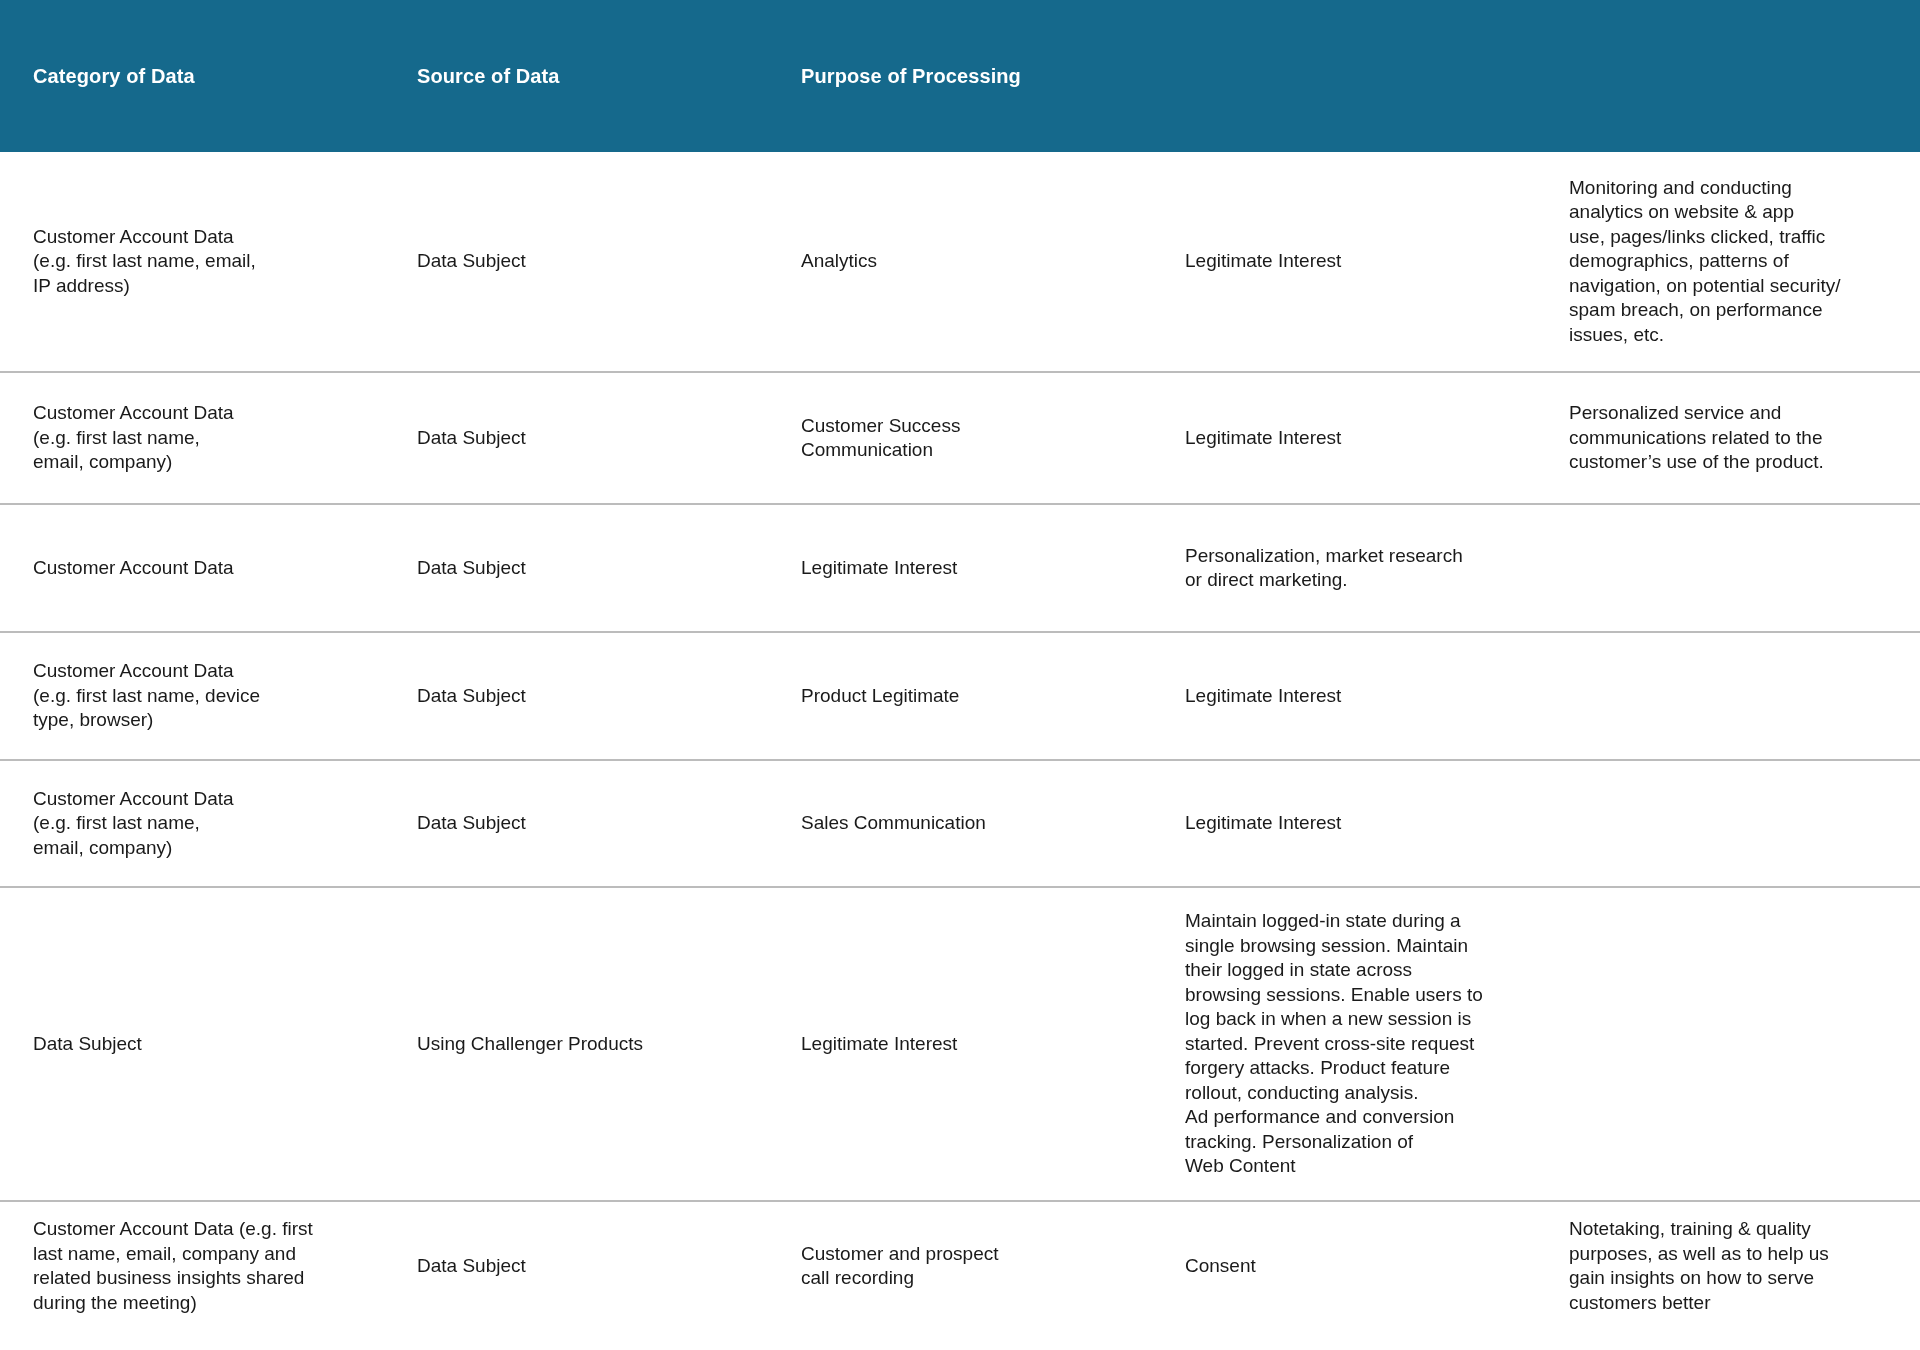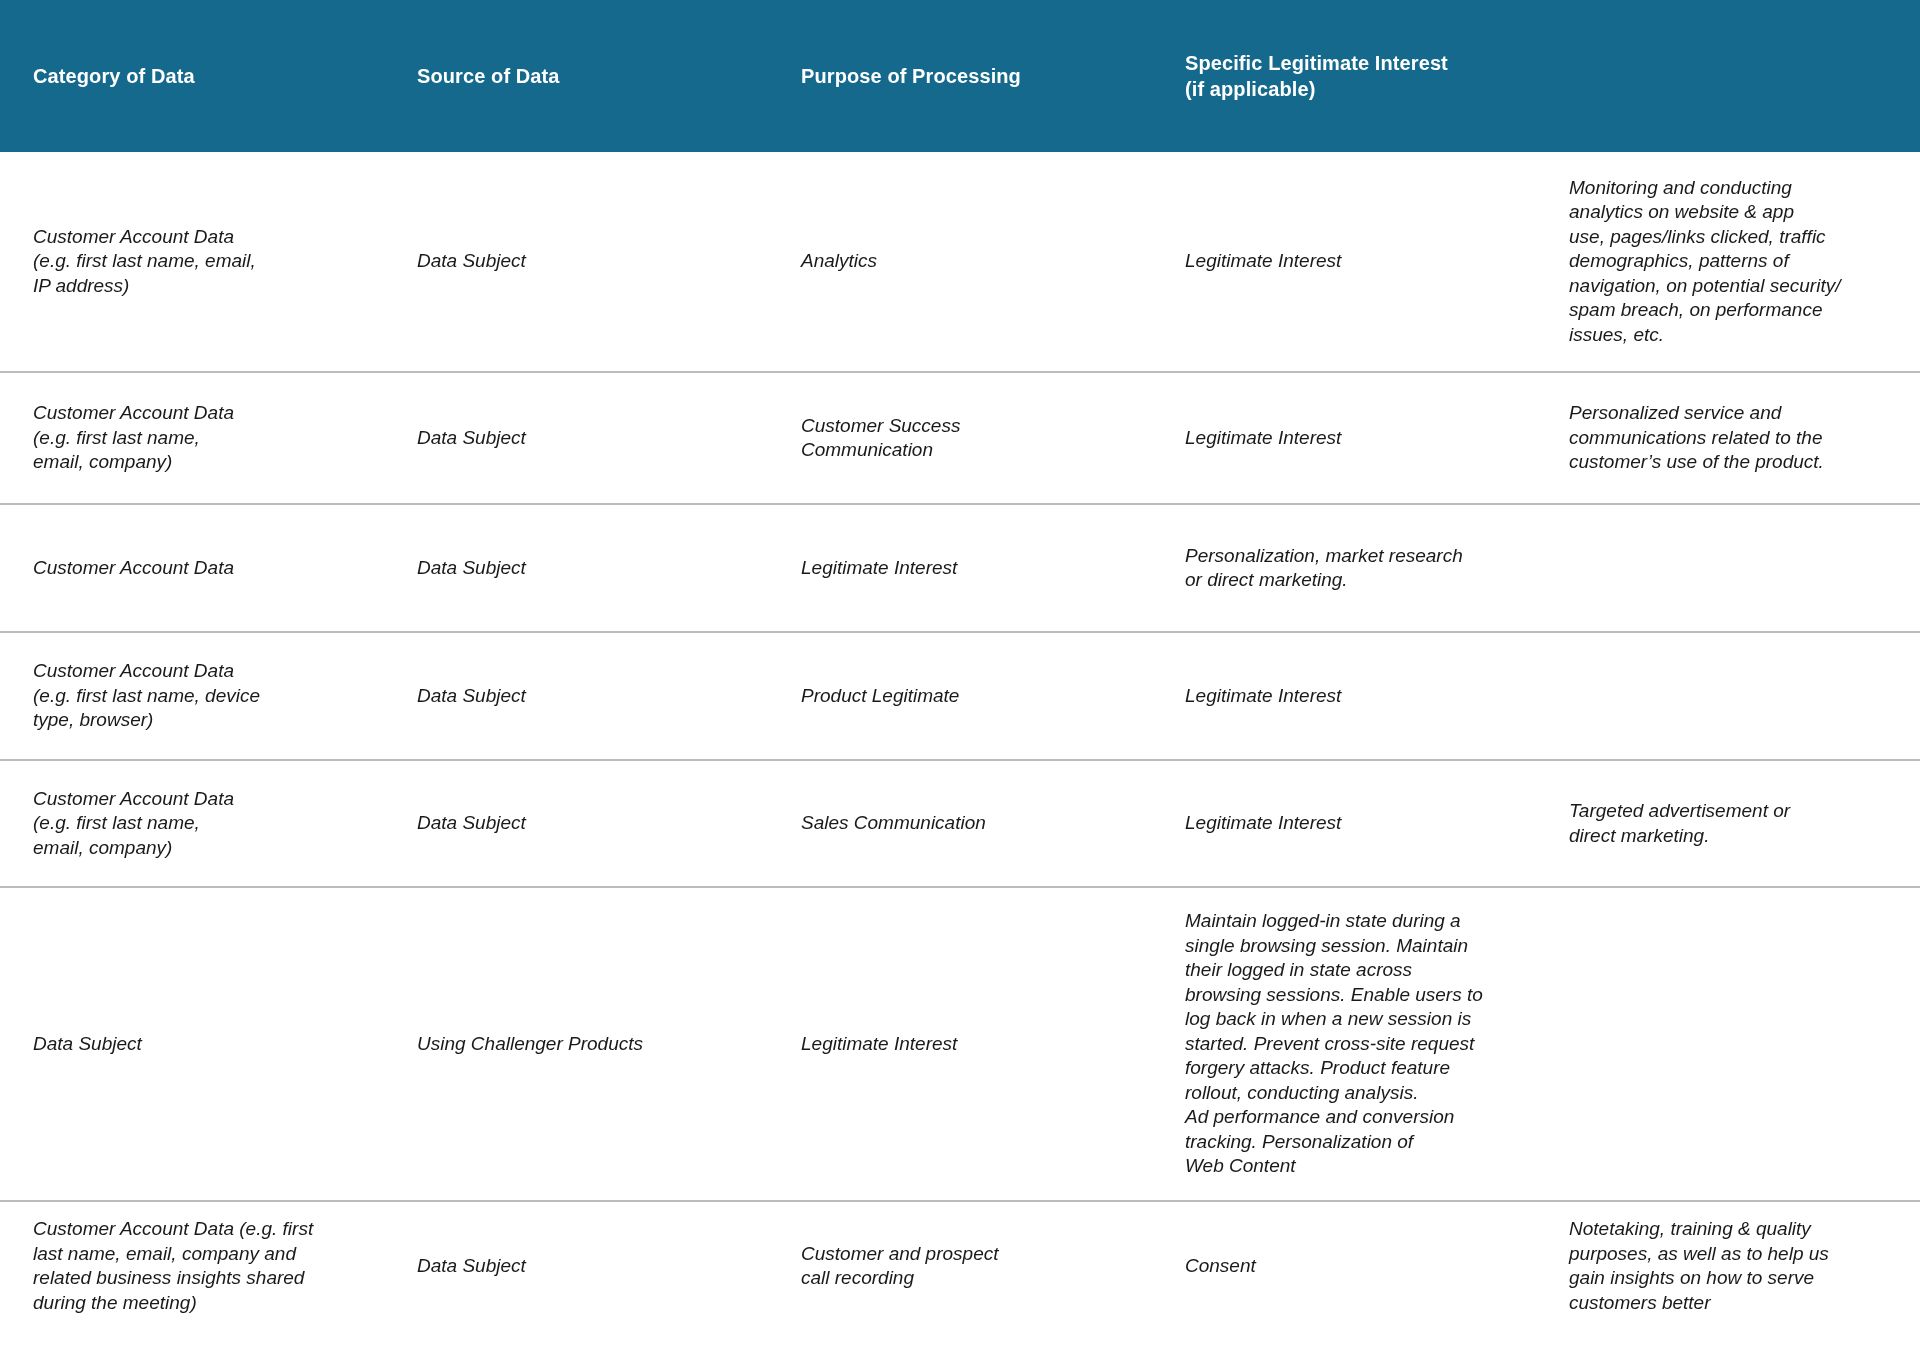--- a/index.html
+++ b/index.html
@@ -42,41 +42,38 @@
     background: #ffffff;
     flex: 0 0 auto;
   }
   .row.divided { border-top: 2px solid #bcbcbc; }
   .cell {
     padding-left: 33px;
     padding-right: 14px;
     font-size: 19px;
     line-height: 24.5px;
     white-space: pre-line;
-    font-style: italic;
   }
   .r1 { height: 219px; }
   .r2 { height: 132px; }
   .r3 { height: 128px; }
   .r4 { height: 128px; }
   .r5 { height: 127px; }
   .r6 { height: 314px; }
   .r7 { height: 130px; }
 </style>
 </head>
 <body>
 
 <div class="table">
 
   <div class="header-row">
     <div class="header-cell">Category of Data</div>
     <div class="header-cell">Source of Data</div>
     <div class="header-cell">Purpose of Processing</div>
-    <div class="header-cell">Specific Legitimate Interest
-(if applicable)</div>
   </div>
 
   <div class="row r1">
     <div class="cell">Customer Account Data
 (e.g. first last name, email,
 IP address)</div>
     <div class="cell">Data Subject</div>
     <div class="cell">Analytics</div>
     <div class="cell">Legitimate Interest</div>
     <div class="cell">Monitoring and conducting
@@ -118,22 +115,20 @@
     <div class="cell">Legitimate Interest</div>
   </div>
 
   <div class="row r5 divided">
     <div class="cell">Customer Account Data
 (e.g. first last name,
 email, company)</div>
     <div class="cell">Data Subject</div>
     <div class="cell">Sales Communication</div>
     <div class="cell">Legitimate Interest</div>
-    <div class="cell">Targeted advertisement or
-direct marketing.</div>
   </div>
 
   <div class="row r6 divided">
     <div class="cell">Data Subject</div>
     <div class="cell">Using Challenger Products</div>
     <div class="cell">Legitimate Interest</div>
     <div class="cell">Maintain logged-in state during a
 single browsing session. Maintain
 their logged in state across
 browsing sessions. Enable users to

